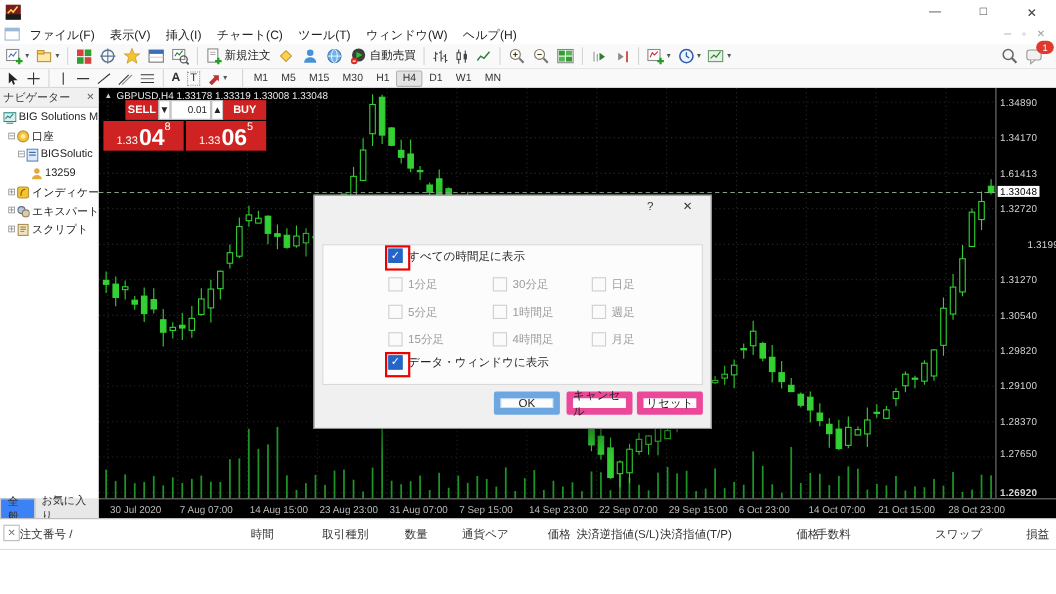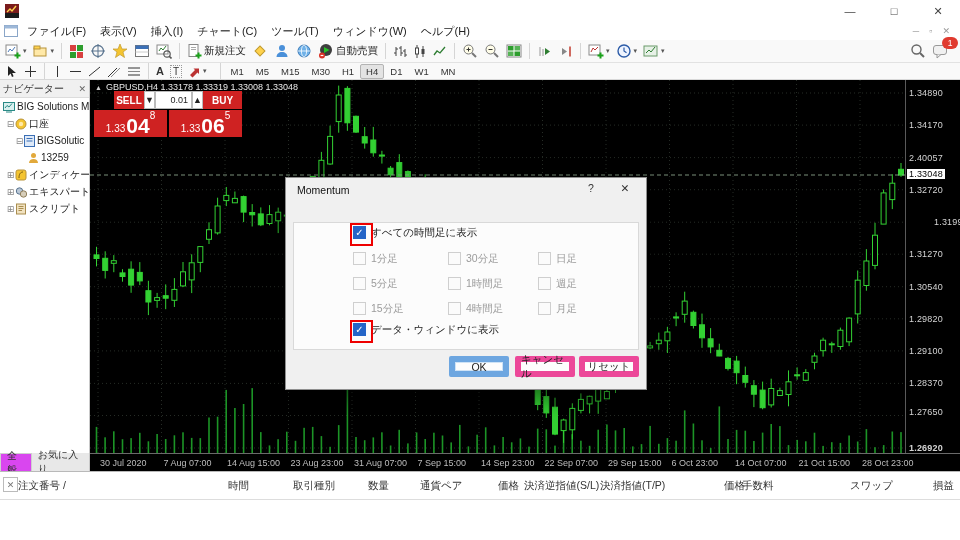--- a/index.html
+++ b/index.html
@@ -70,21 +70,21 @@
   .cb.checked{background:#2565c7;border-color:#2565c7;color:#fff;font-size:10px;line-height:12px;text-align:center;}
   .cb.disabled{border-color:#cfcfcf;background:#fbfbfb;}
   .cb-label{position:absolute;color:#222;white-space:nowrap;}
   .cb-label.disabled{color:#9b9b9b;}
   .ann{position:absolute;width:19px;height:19px;border:2px solid #ee0000;z-index:3;}
   .btn{position:absolute;width:60px;height:21px;background:#fdfdfd;border:6px solid #ec4899;border-radius:2px;display:flex;align-items:center;justify-content:center;font-size:10.5px;color:#222;box-sizing:border-box;}
   .btn.primary{border-color:#6da6e0;box-shadow:0 0 0 1px #cfe3f6 inset;}
   
   #term-tabs{position:absolute;left:0;top:453px;width:90px;height:18px;background:#e8e8e8;display:flex;border-right:1px solid #c9c9c9;box-sizing:border-box;}
   .termtab{padding:2px 6px;font-size:10px;color:#333;display:flex;align-items:center;}
-  .termtab.active{background:#d946ef;border:1px solid #cfcfcf;border-bottom:none;}
+  .termtab.active{background:#3b82f6;border:1px solid #cfcfcf;border-bottom:none;}
   #term-header{position:absolute;left:0;top:471px;width:960px;height:29px;background:#fff;border-top:1px solid #b9b9b9;border-bottom:1px solid #ddd;box-sizing:border-box;}
   #term-close{position:absolute;left:3px;top:5px;width:13px;height:13px;border:1px solid #bbb;color:#777;font-size:9px;display:flex;align-items:center;justify-content:center;}
   .col{position:absolute;top:7px;font-size:10.5px;color:#333;white-space:nowrap;}
 </style>
 </head>
 <body>
 
 <div id="titlebar">
   <svg width="14" height="14" style="margin-left:5px">
     <rect width="14" height="14" fill="#7a1c1c"></rect>
@@ -769,21 +769,21 @@
         <span class="big">06</span>
         <span class="sup" style="align-self:flex-start">5</span>
       </div>
     </div>
   </div>
 </div>
 
 <div id="price-scale">
     <div class="plabel" style="top: 8px;">1.34890</div>
     <div class="plabel" style="top: 40.0688px;">1.34170</div>
-    <div class="plabel" style="top: 72.583px;">2.40057</div>
+    <div class="plabel" style="top: 72.583px;">1.61413</div>
     <div class="plabel" style="top: 104.652px;">1.32720</div>
     <div class="plabel" style="top: 137.166px; margin-left: 25px;">1.31990</div>
     <div class="plabel" style="top: 169.235px;">1.31270</div>
     <div class="plabel" style="top: 201.749px;">1.30540</div>
     <div class="plabel" style="top: 233.818px;">1.29820</div>
     <div class="plabel" style="top: 265.887px;">1.29100</div>
     <div class="plabel" style="top: 298.401px;">1.28370</div>
     <div class="plabel" style="top: 327px;">1.27650</div>
     <div class="plabel" style="top: 362.984px; font-weight: bold;">1.26920</div>
     <div class="plabel current" style="top: 89.0427px;">1.33048</div>
@@ -818,23 +818,20 @@
   <span class="col" style="left:498px">価格</span>
   <span class="col" style="left:524px">決済逆指値(S/L)</span>
   <span class="col" style="left:600px">決済指値(T/P)</span>
   <span class="col" style="left:724px">価格</span>
   <span class="col" style="left:742px">手数料</span>
   <span class="col" style="left:850px">スワップ</span>
   <span class="col" style="left:933px">損益</span>
 </div>
 
 <div id="dialog">
-  <div id="dlg-title">
-    <span class="t">Momentum</span>
-  </div>
   <span id="dlg-help">?</span>
   <span id="dlg-close">✕</span>
   <div id="dlg-page"></div>
 
   <div class="ann" style="left:64px;top:45px"></div>
   <span class="cb checked" style="left:67px;top:48px">✓</span>
   <span class="cb-label" style="left:85px;top:48px">すべての時間足に表示</span>
 
   <span class="cb disabled" style="left:67px;top:74px"></span>
   <span class="cb-label disabled" style="left:85px;top:74px">1分足</span>

